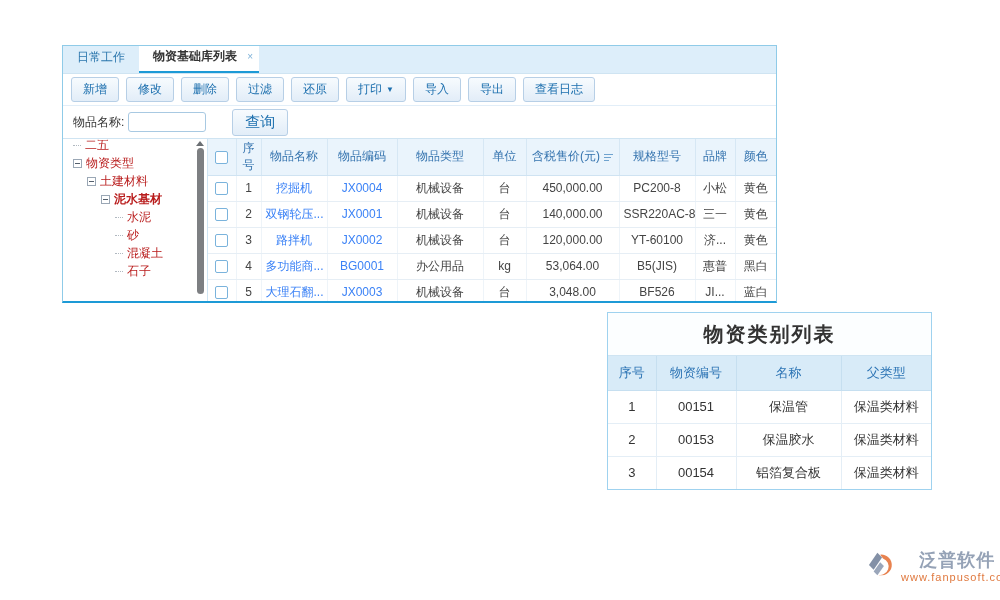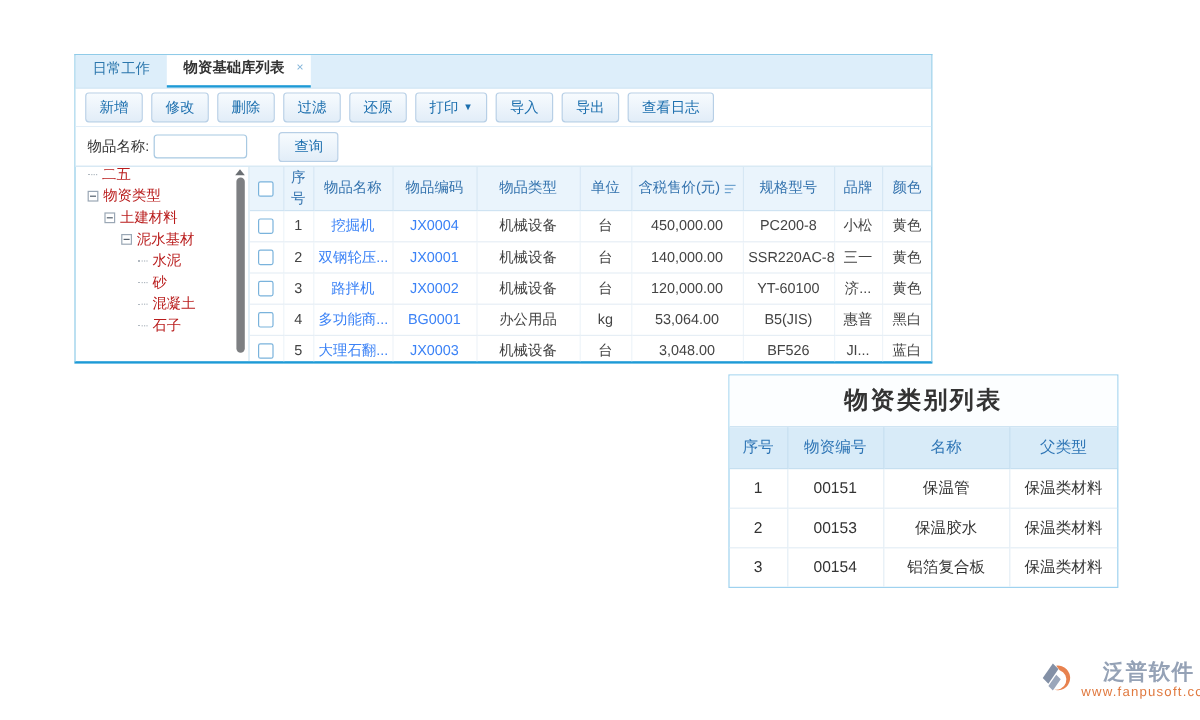--- a/index.html
+++ b/index.html
@@ -25,21 +25,21 @@
             background:linear-gradient(#f7fbfe,#e2edf8); border:1px solid #b7cfe6;
             border-radius:3px; font-size:12px; color:#1c6fae; cursor:pointer; white-space:nowrap; }
   .tb-caret { font-size:8px; color:#1c6fae; }
 
   .search-row { height:33px; display:flex; align-items:center; padding:0 10px;
                 background:#fff; border-bottom:1px solid #cfe4f2; gap:4px; flex:0 0 auto; }
   .search-label { font-size:12px; color:#333; }
   .search-input { width:78px; height:20px; border:1px solid #a8c9e2; border-radius:3px;
                   font-size:12px; padding:0 4px; outline:none; }
   .search-btn { padding:3px 12px; background:linear-gradient(#f7fbfe,#e2edf8);
-                border:1px solid #b7cfe6; border-radius:3px; font-size:12px;
+                border:1px solid #b7cfe6; border-radius:3px; font-size:15px;
                 color:#1c6fae; cursor:pointer; margin-left:22px; }
 
   .window-body { flex:1; display:flex; overflow:hidden; }
 
   
   .tree-panel { width:145px; flex:0 0 auto; border-right:1px solid #cfe4f2;
                 position:relative; overflow:hidden; padding:2px 0 0 6px; }
   .tree-list { margin-top:-5px; }
   .tree-item { height:18px; line-height:18px; font-size:12px; color:#b91c1c;
                white-space:nowrap; display:flex; align-items:center; cursor:pointer; }
@@ -156,21 +156,21 @@
             <span>二五</span>
           </div>
           <div class="tree-item" style="padding-left: 4px;">
             <span class="tree-toggle"></span>
             <span>物资类型</span>
           </div>
           <div class="tree-item" style="padding-left: 18px;">
             <span class="tree-toggle"></span>
             <span>土建材料</span>
           </div>
-          <div class="tree-item" style="padding-left: 32px;">
+          <div class="tree-item" style="padding-left: 32px; font-weight: bold;">
             <span class="tree-toggle"></span>
             <span>泥水基材</span>
           </div>
           <div class="tree-item" style="padding-left: 46px;">
             <span class="tree-dash"></span>
             <span>水泥</span>
           </div>
           <div class="tree-item" style="padding-left: 46px;">
             <span class="tree-dash"></span>
             <span>砂</span>

